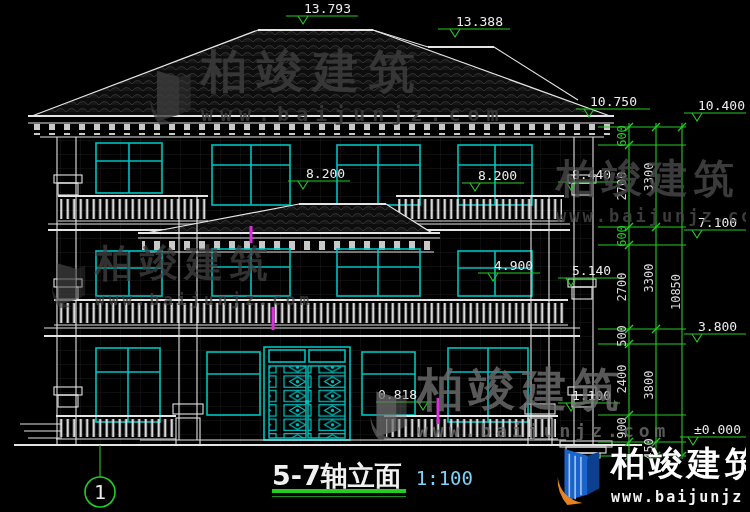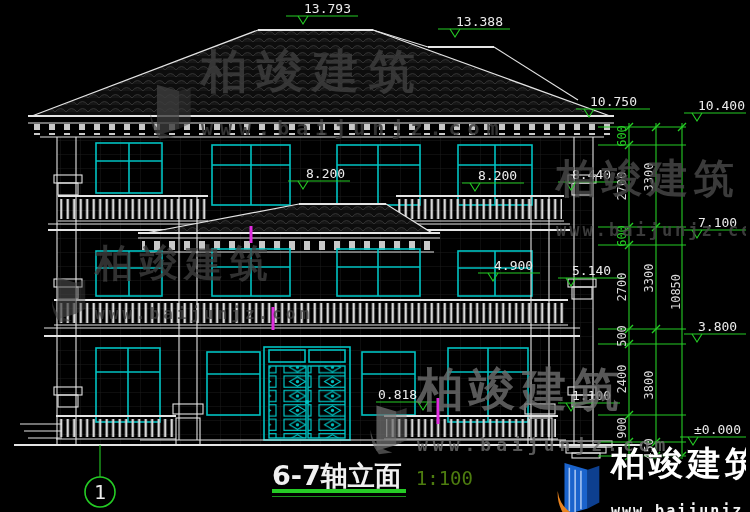--- a/index.html
+++ b/index.html
@@ -13,24 +13,24 @@
   .mg{stroke:var(--magenta);stroke-width:3;fill:none}
   .roof{fill:url(#tiles);stroke:var(--line);stroke-width:1.2}
   .rail{fill:url(#bal)}
   .dentil{fill:url(#dent)}
   .wall{fill:url(#wallgrid)}
   .lvl{fill:#ececec;font-size:13px;stroke:none}
   .dim{fill:#d9d9d9;font-size:12px;stroke:none}
   .dimg{fill:var(--dimension)}
   .wm{position:absolute;display:flex;gap:7px;align-items:flex-end;opacity:.85;pointer-events:none}
   .wmbrand{font-weight:bold;line-height:1.02;font-family:"DejaVu Sans",sans-serif}
-  .wmurl{font-weight:bold;font-family:"DejaVu Sans Mono",monospace;margin-top:21px}
+  .wmurl{font-weight:bold;font-family:"DejaVu Sans Mono",monospace;margin-top:7px}
   .title-block{position:absolute;left:272px;top:458px;color:#f0f0f0;white-space:nowrap}
   .title-cn{font-size:27px;font-weight:bold;font-family:"DejaVu Sans",sans-serif}
-  .title-scale{font-size:19px;color:#4d7c0f;margin-left:14px;font-family:"DejaVu Sans Mono",monospace}
+  .title-scale{font-size:19px;color:#7dd3fc;margin-left:14px;font-family:"DejaVu Sans Mono",monospace}
   .underline1{position:absolute;left:272px;top:489px;width:134px;height:4px;background:var(--dimension)}
   .underline2{position:absolute;left:272px;top:496px;width:134px;height:1px;background:var(--dimension);opacity:.7}
 </style>
 </head>
 <body>
 
 <div id="canvas">
 
 <svg width="750" height="512" viewBox="0 0 750 512">
   <defs>
@@ -399,18 +399,18 @@
         <use href="#logo-color"></use>
       </svg>
   <div>
     <div class="wmbrand" style="font-size:34px;letter-spacing:4px;color:#ffffff;text-shadow:1px 1px 2px #000">柏竣建筑</div>
     <div class="wmurl" style="font-size:15px;letter-spacing:2px;color:#f2f2f2">www.baijunjz.com</div>
   </div>
 </div>
 
 
 <div class="title-block">
-  <span class="title-cn">6-7轴立面</span><span class="title-scale">1:100</span>
+  <span class="title-cn">5-7轴立面</span><span class="title-scale">1:100</span>
 </div>
 <div class="underline1"></div>
 <div class="underline2"></div>
 
 </div>
 
 </body></html>

